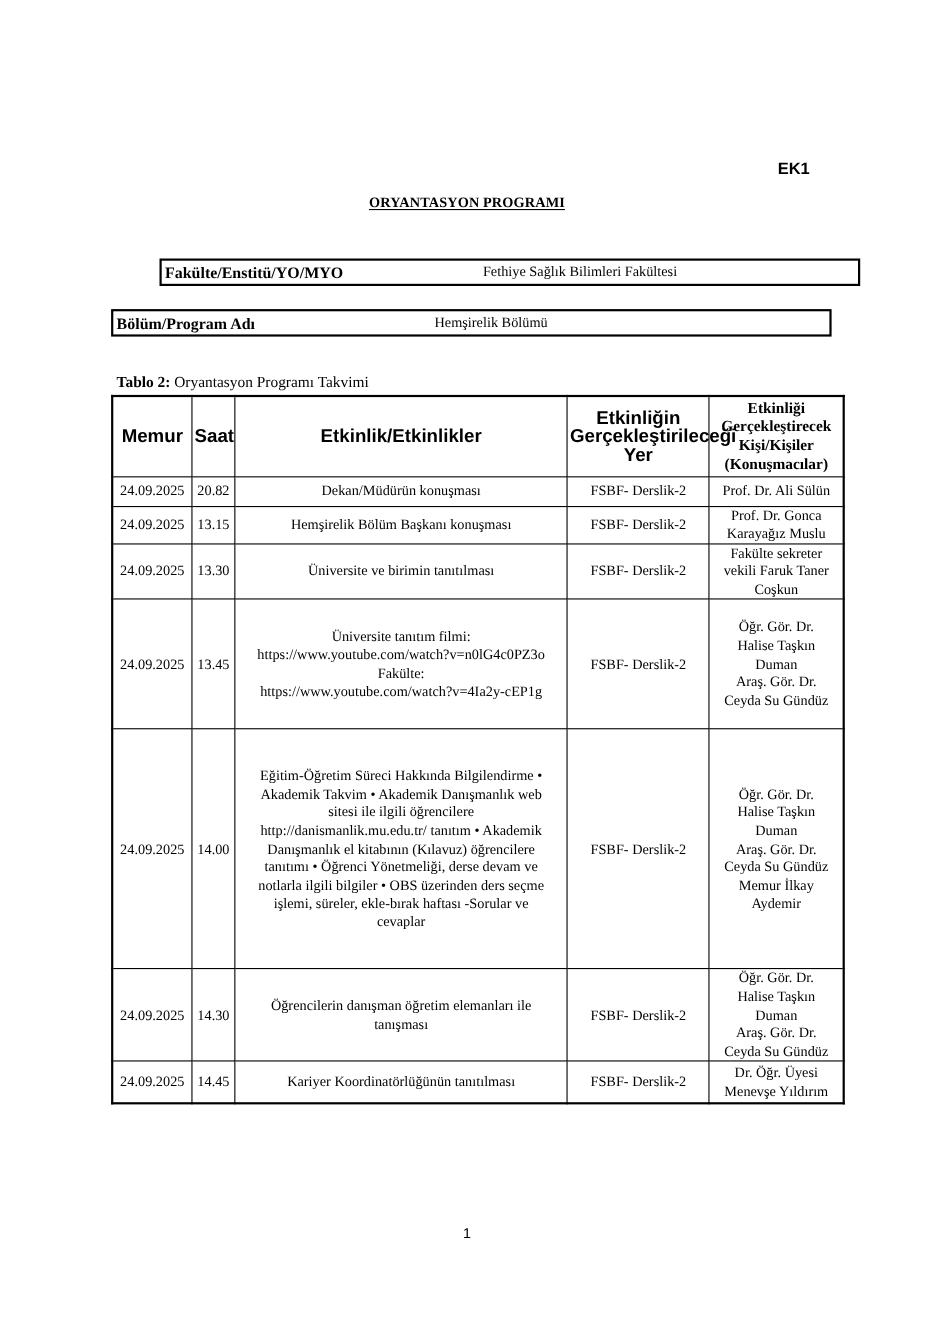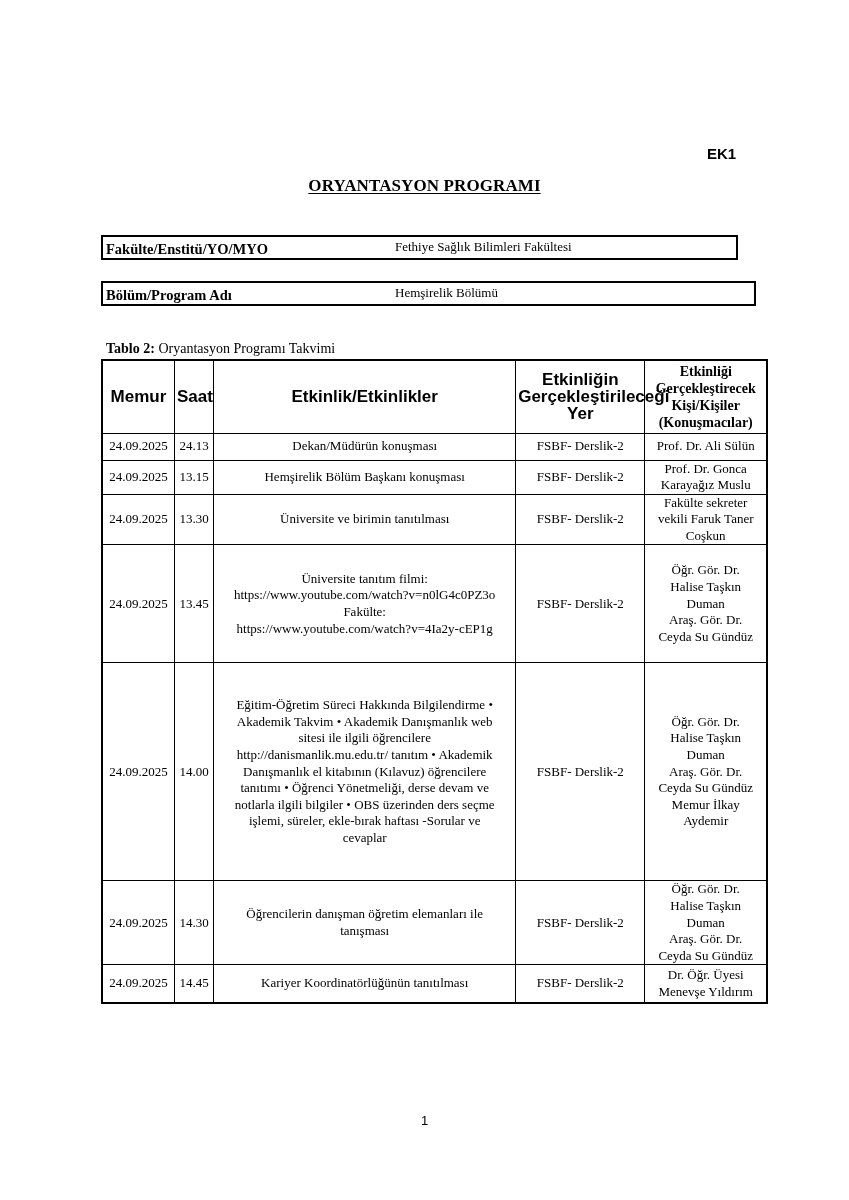--- a/index.html
+++ b/index.html
@@ -1,22 +1,22 @@
 <!DOCTYPE html>
 <html><head>
 <meta charset="utf-8">
 <style>
   html, body { margin: 0; padding: 0; background: #ffffff; }
   body { width: 849px; height: 1200px; position: relative; overflow: hidden; color: #000; font-family: "Liberation Serif", serif; }
   .ek1 { position: absolute; left: 707px; top: 145px; font-family: "Liberation Sans", sans-serif; font-weight: bold; font-size: 15px; }
-  .title { position: absolute; left: 0; width: 849px; top: 176px; text-align: center; font-family: "Liberation Serif", serif; font-weight: bold; font-size: 17px; text-decoration: underline; text-underline-offset: 2px; letter-spacing: 0.1px; }
+  .title { position: absolute; left: 0; width: 849px; top: 176px; text-align: center; font-family: "Liberation Serif", serif; font-weight: bold; font-size: 13px; text-decoration: underline; text-underline-offset: 2px; letter-spacing: 0.1px; }
   .info-box { position: absolute; left: 101px; width: 633px; height: 21px; border: 2px solid #000; box-sizing: content-box; }
   .info-box .lbl { position: absolute; left: 3px; top: 4px; font-weight: bold; font-size: 14.5px; }
   .info-box .val { position: absolute; left: 292px; top: 2px; font-size: 13px; }
-  .box1 { top: 235px; }
+  .box1 { top: 235px; margin-left: 44px; }
   .box2 { top: 281px; padding-left: 18px; }
   .caption { position: absolute; left: 106px; top: 341px; font-size: 14px; }
   .caption b { font-weight: bold; }
   table.sched { position: absolute; left: 101px; top: 359px; border-collapse: collapse; table-layout: fixed; width: 667px; }
   table.sched td, table.sched th { border: 1px solid #000; text-align: center; vertical-align: middle; padding: 0 2px; font-size: 13px; line-height: 16.6px; }
   table.sched th { font-family: "Liberation Sans", sans-serif; font-weight: bold; font-size: 17px; line-height: 17px; }
   table.sched th.serif-h { font-family: "Liberation Serif", serif; font-size: 14px; line-height: 17px; }
   table.sched { border: 2px solid #000; }
   .col-date { width: 70px; }
   .col-time { width: 38px; }
@@ -63,21 +63,21 @@
 Yer</th>
       <th class="multiline serif-h">Etkinliği
 Gerçekleştirecek
 Kişi/Kişiler
 (Konuşmacılar)</th>
     </tr>
   </thead>
   <tbody>
     <tr style="height:27px;">
       <td>24.09.2025</td>
-      <td>24.13</td>
+      <td>20.82</td>
       <td class="multiline">Dekan/Müdürün konuşması</td>
       <td>FSBF- Derslik-2</td>
       <td class="multiline">Prof. Dr. Ali Sülün</td>
     </tr>
     <tr style="height:34px;">
       <td>24.09.2025</td>
       <td>13.15</td>
       <td class="multiline">Hemşirelik Bölüm Başkanı konuşması</td>
       <td>FSBF- Derslik-2</td>
       <td class="multiline">Prof. Dr. Gonca

